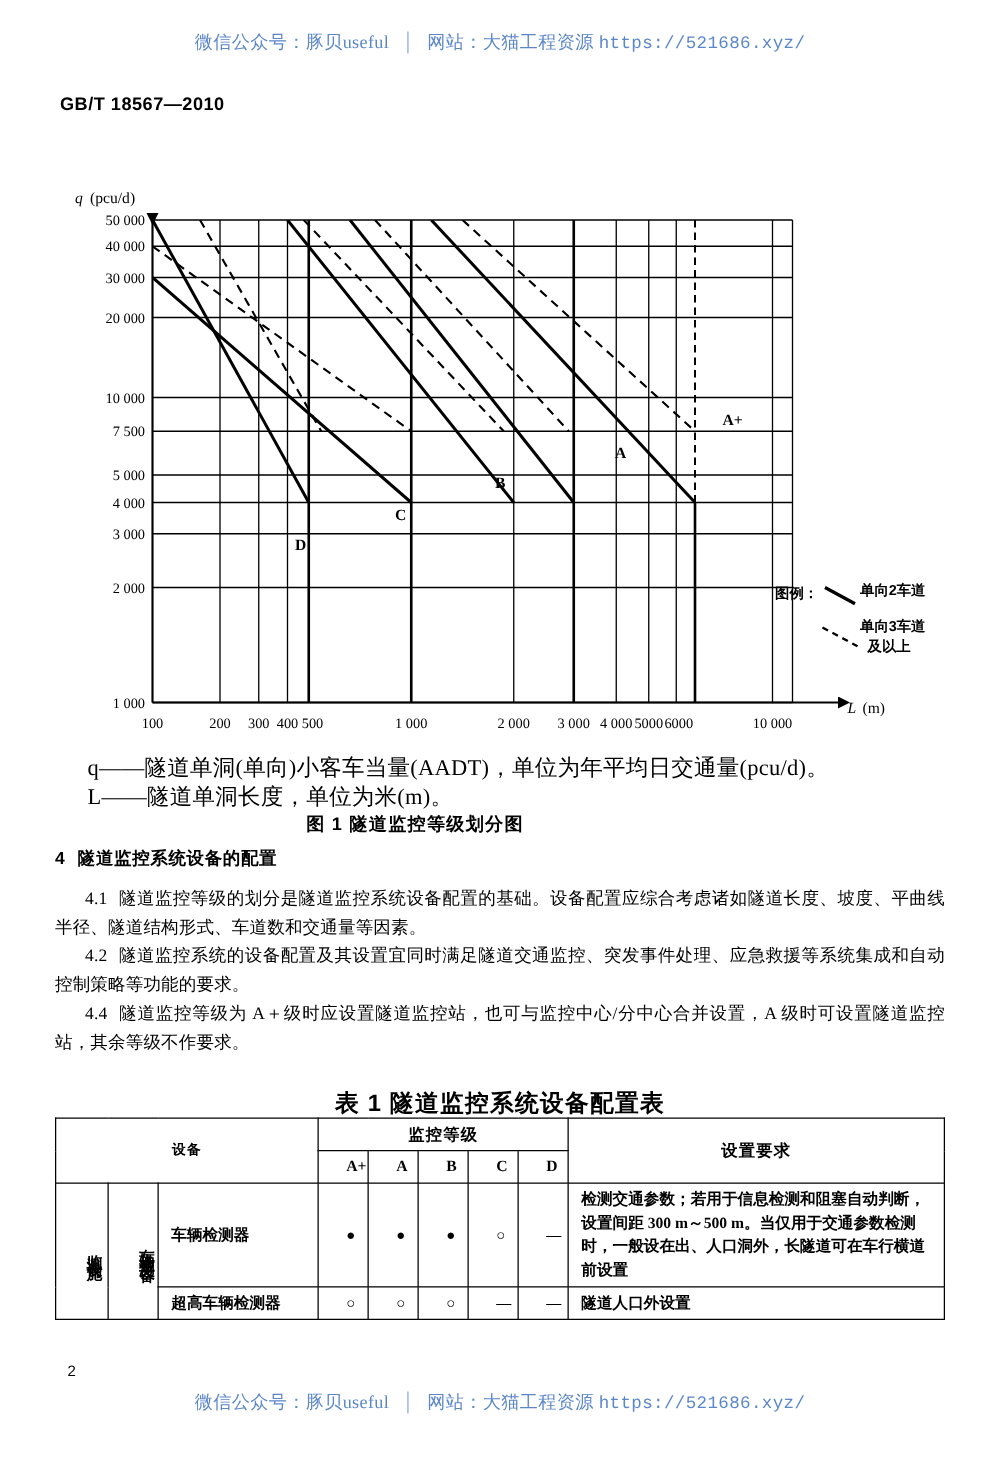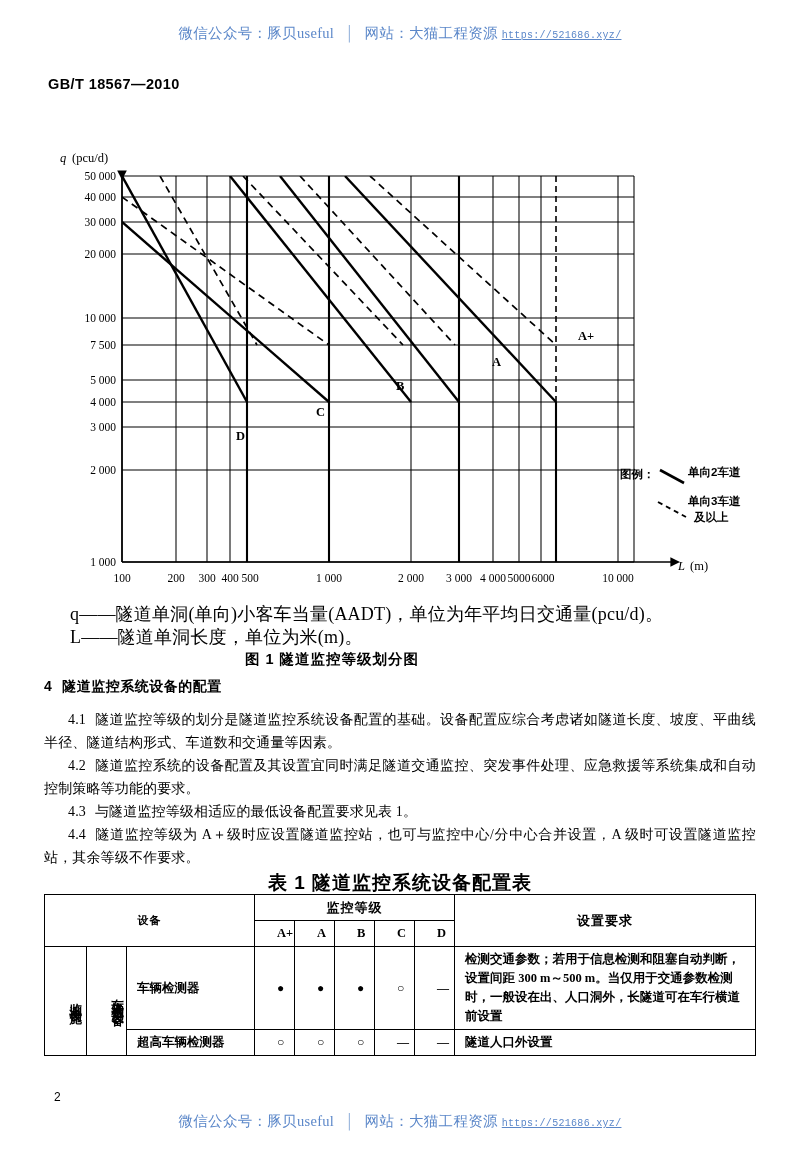--- a/index.html
+++ b/index.html
@@ -26,22 +26,21 @@
     font-size: 14.5px;
     letter-spacing: 0.3px;
     white-space: nowrap;
   }
   .watermark .sep {
     color: #93b2da;
     padding: 0 6px;
   }
   .watermark .url {
     font-family: "Liberation Mono", "DejaVu Sans Mono", monospace;
-    font-size: 10px;
-    text-decoration: underline;
+    font-size: 14px;
   }
   #watermark-top { top: 24px; }
   #watermark-bottom { top: 1112px; }
 
   
   #std-number {
     position: absolute;
     left: 48px;
     top: 76px;
     font-family: "Liberation Sans", "DejaVu Sans", sans-serif;
@@ -304,23 +303,20 @@
 <div id="section-heading">
   <span class="num">4</span><span>隧道监控系统设备的配置</span>
 </div>
 
 <div id="body-paragraphs">
   <p class="para">
     <span class="pnum">4.1</span><span>隧道监控等级的划分是隧道监控系统设备配置的基础。设备配置应综合考虑诸如隧道长度、坡度、平曲线半径、隧道结构形式、车道数和交通量等因素。</span>
   </p>
   <p class="para">
     <span class="pnum">4.2</span><span>隧道监控系统的设备配置及其设置宜同时满足隧道交通监控、突发事件处理、应急救援等系统集成和自动控制策略等功能的要求。</span>
-  </p>
-  <p class="para">
-    <span class="pnum">4.3</span><span>与隧道监控等级相适应的最低设备配置要求见表 1。</span>
   </p>
   <p class="para">
     <span class="pnum">4.4</span><span>隧道监控等级为 A＋级时应设置隧道监控站，也可与监控中心/分中心合并设置，A 级时可设置隧道监控站，其余等级不作要求。</span>
   </p>
 </div>
 
 <div id="table-caption">表 1   隧道监控系统设备配置表</div>
 
 <table id="config-table">
   <colgroup>

